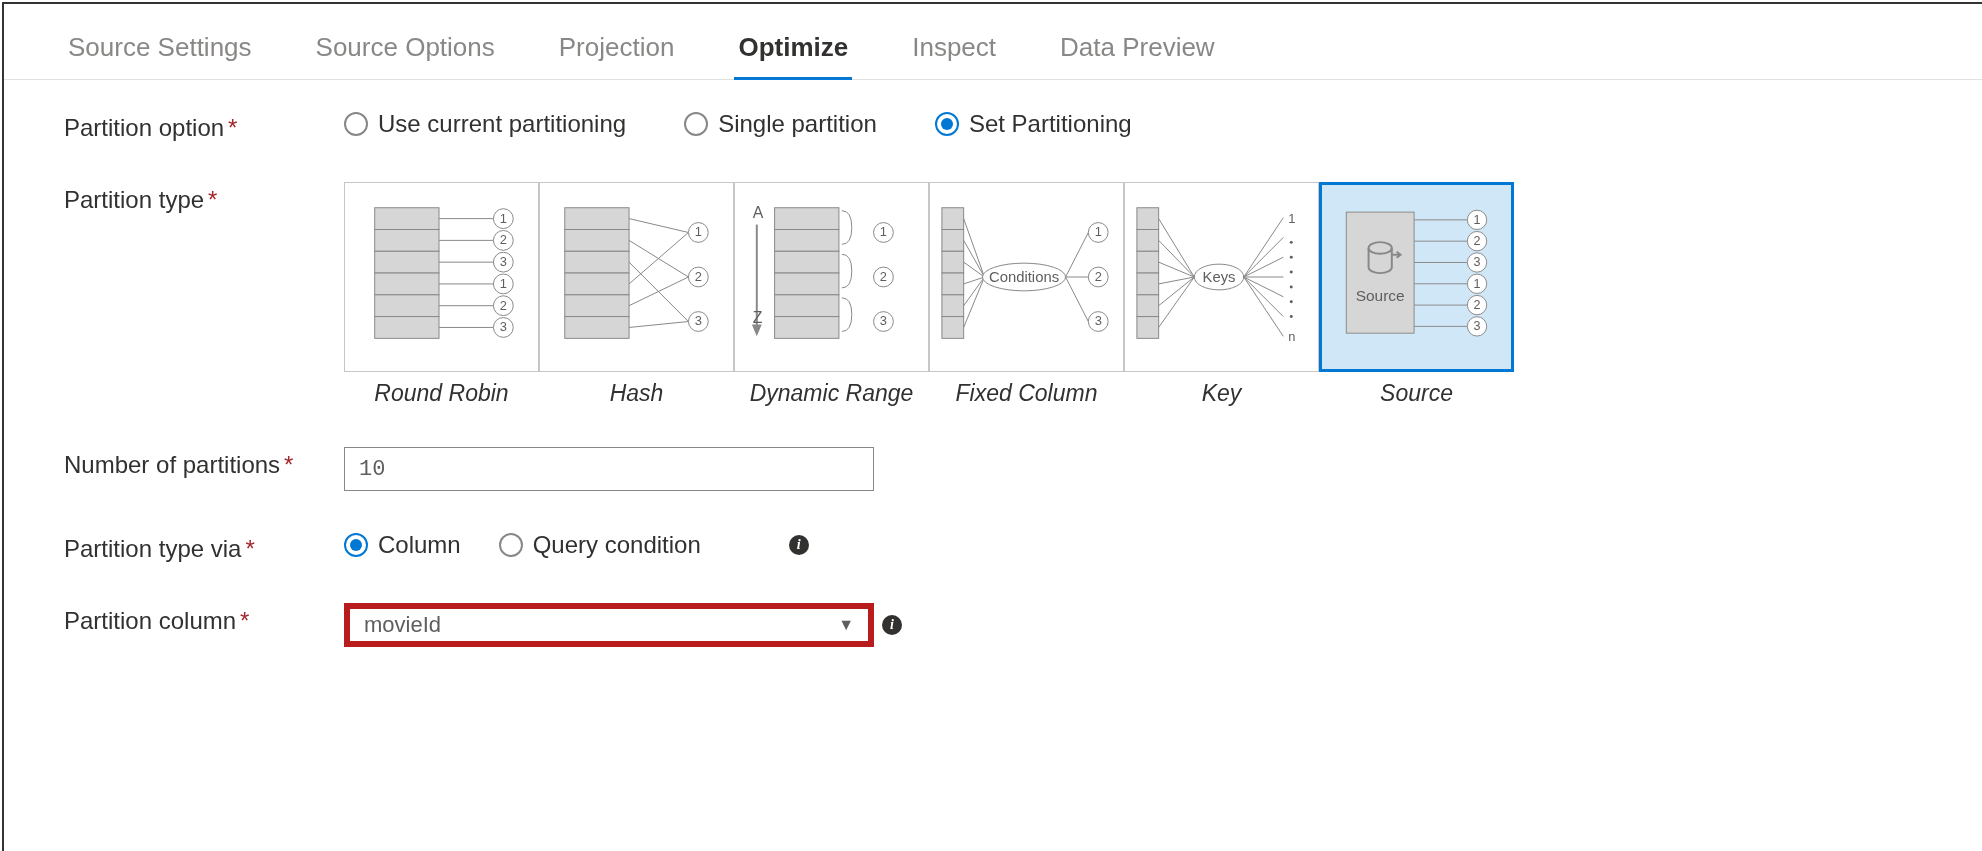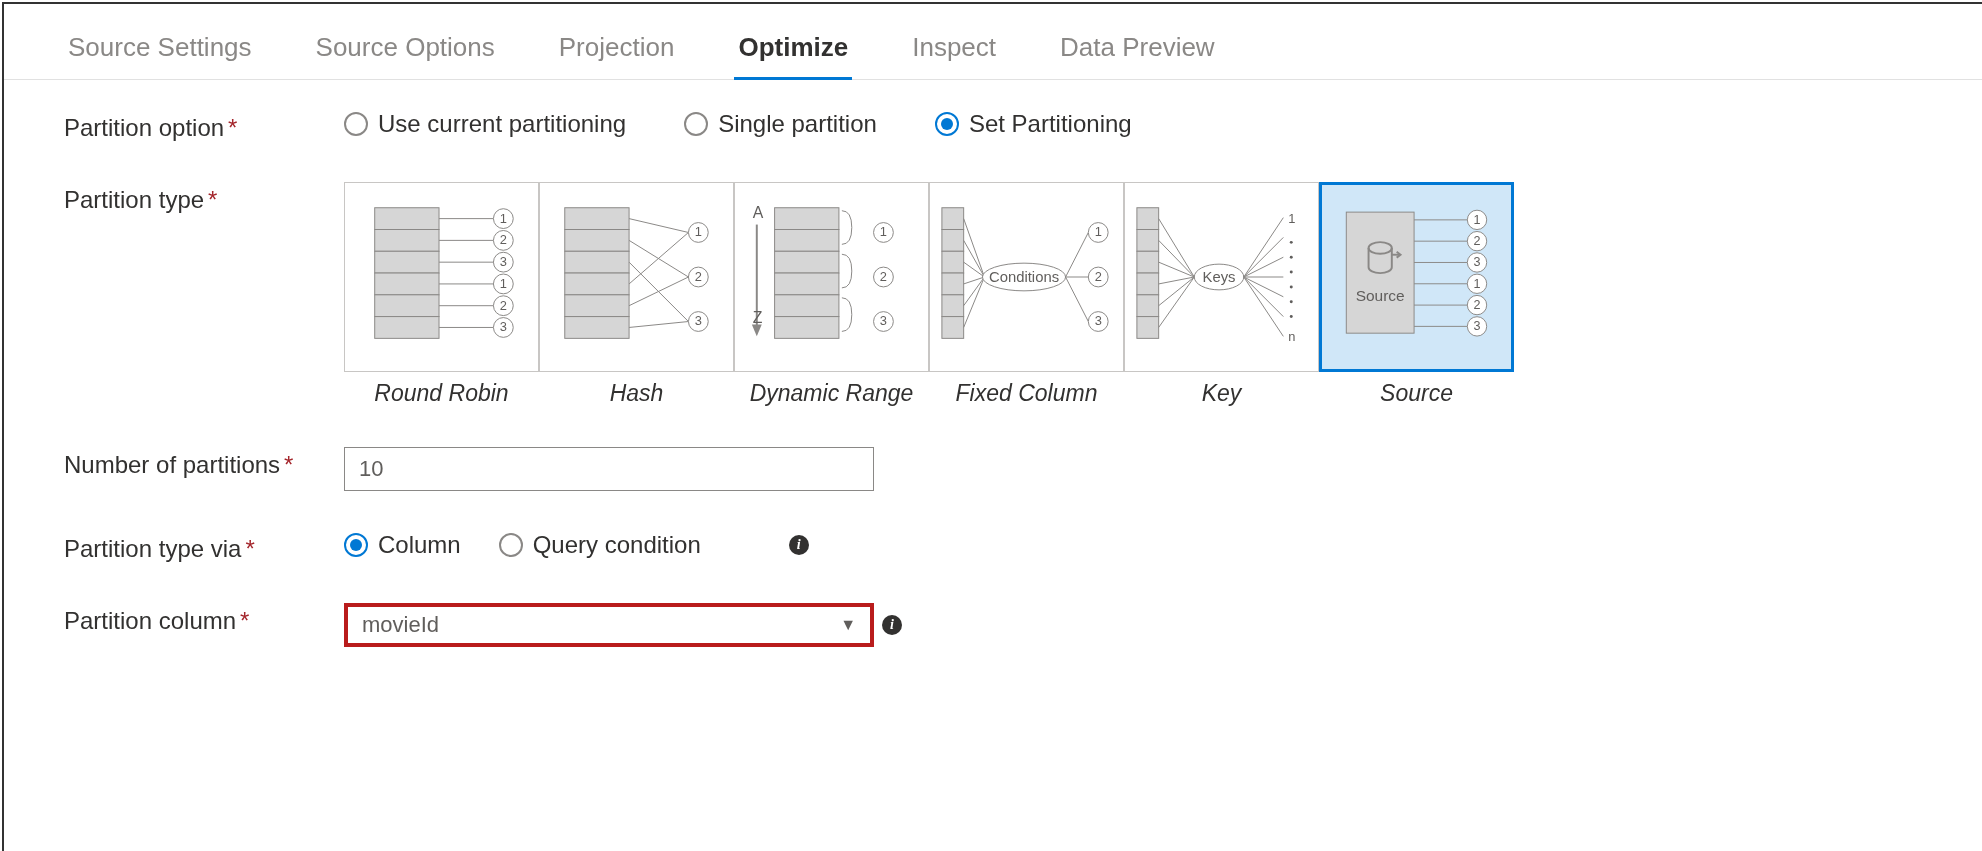--- a/index.html
+++ b/index.html
@@ -73,24 +73,24 @@
 .type-card.selected {
   border: 3px solid #0078d4; background: #d0e7f8;
 }
 .type-labels { display: flex; font-style: italic; }
 .type-label { width: 195px; text-align: center; font-size: 23px; padding-top: 8px; }
 
 .svg-illust { width: 100%; height: 100%; }
 
 .text-input {
   border: 1px solid #8a8886; padding: 8px 14px; font-size: 22px;
-  width: 530px; height: 44px; font-family: Liberation Sans, sans-serif; color: #605e5c;
+  width: 530px; height: 44px; font-family: Liberation Mono, monospace; color: #605e5c;
 }
 .select {
-  border: 4px solid #b91c1c; padding: 8px 14px; font-size: 22px;
+  border: 6px solid #b91c1c; padding: 8px 14px; font-size: 22px;
   width: 530px; height: 44px; display: flex; align-items: center;
   justify-content: space-between; cursor: pointer; color: #605e5c;
 }
 .chevron { font-size: 16px; }
 .info-icon {
   width: 20px; height: 20px; border-radius: 50%; background: #323130;
   color: #fff; display: inline-flex; align-items: center; justify-content: center;
   font-size: 14px; font-weight: bold; font-style: italic; font-family: Georgia, serif;
 }
 </style>

